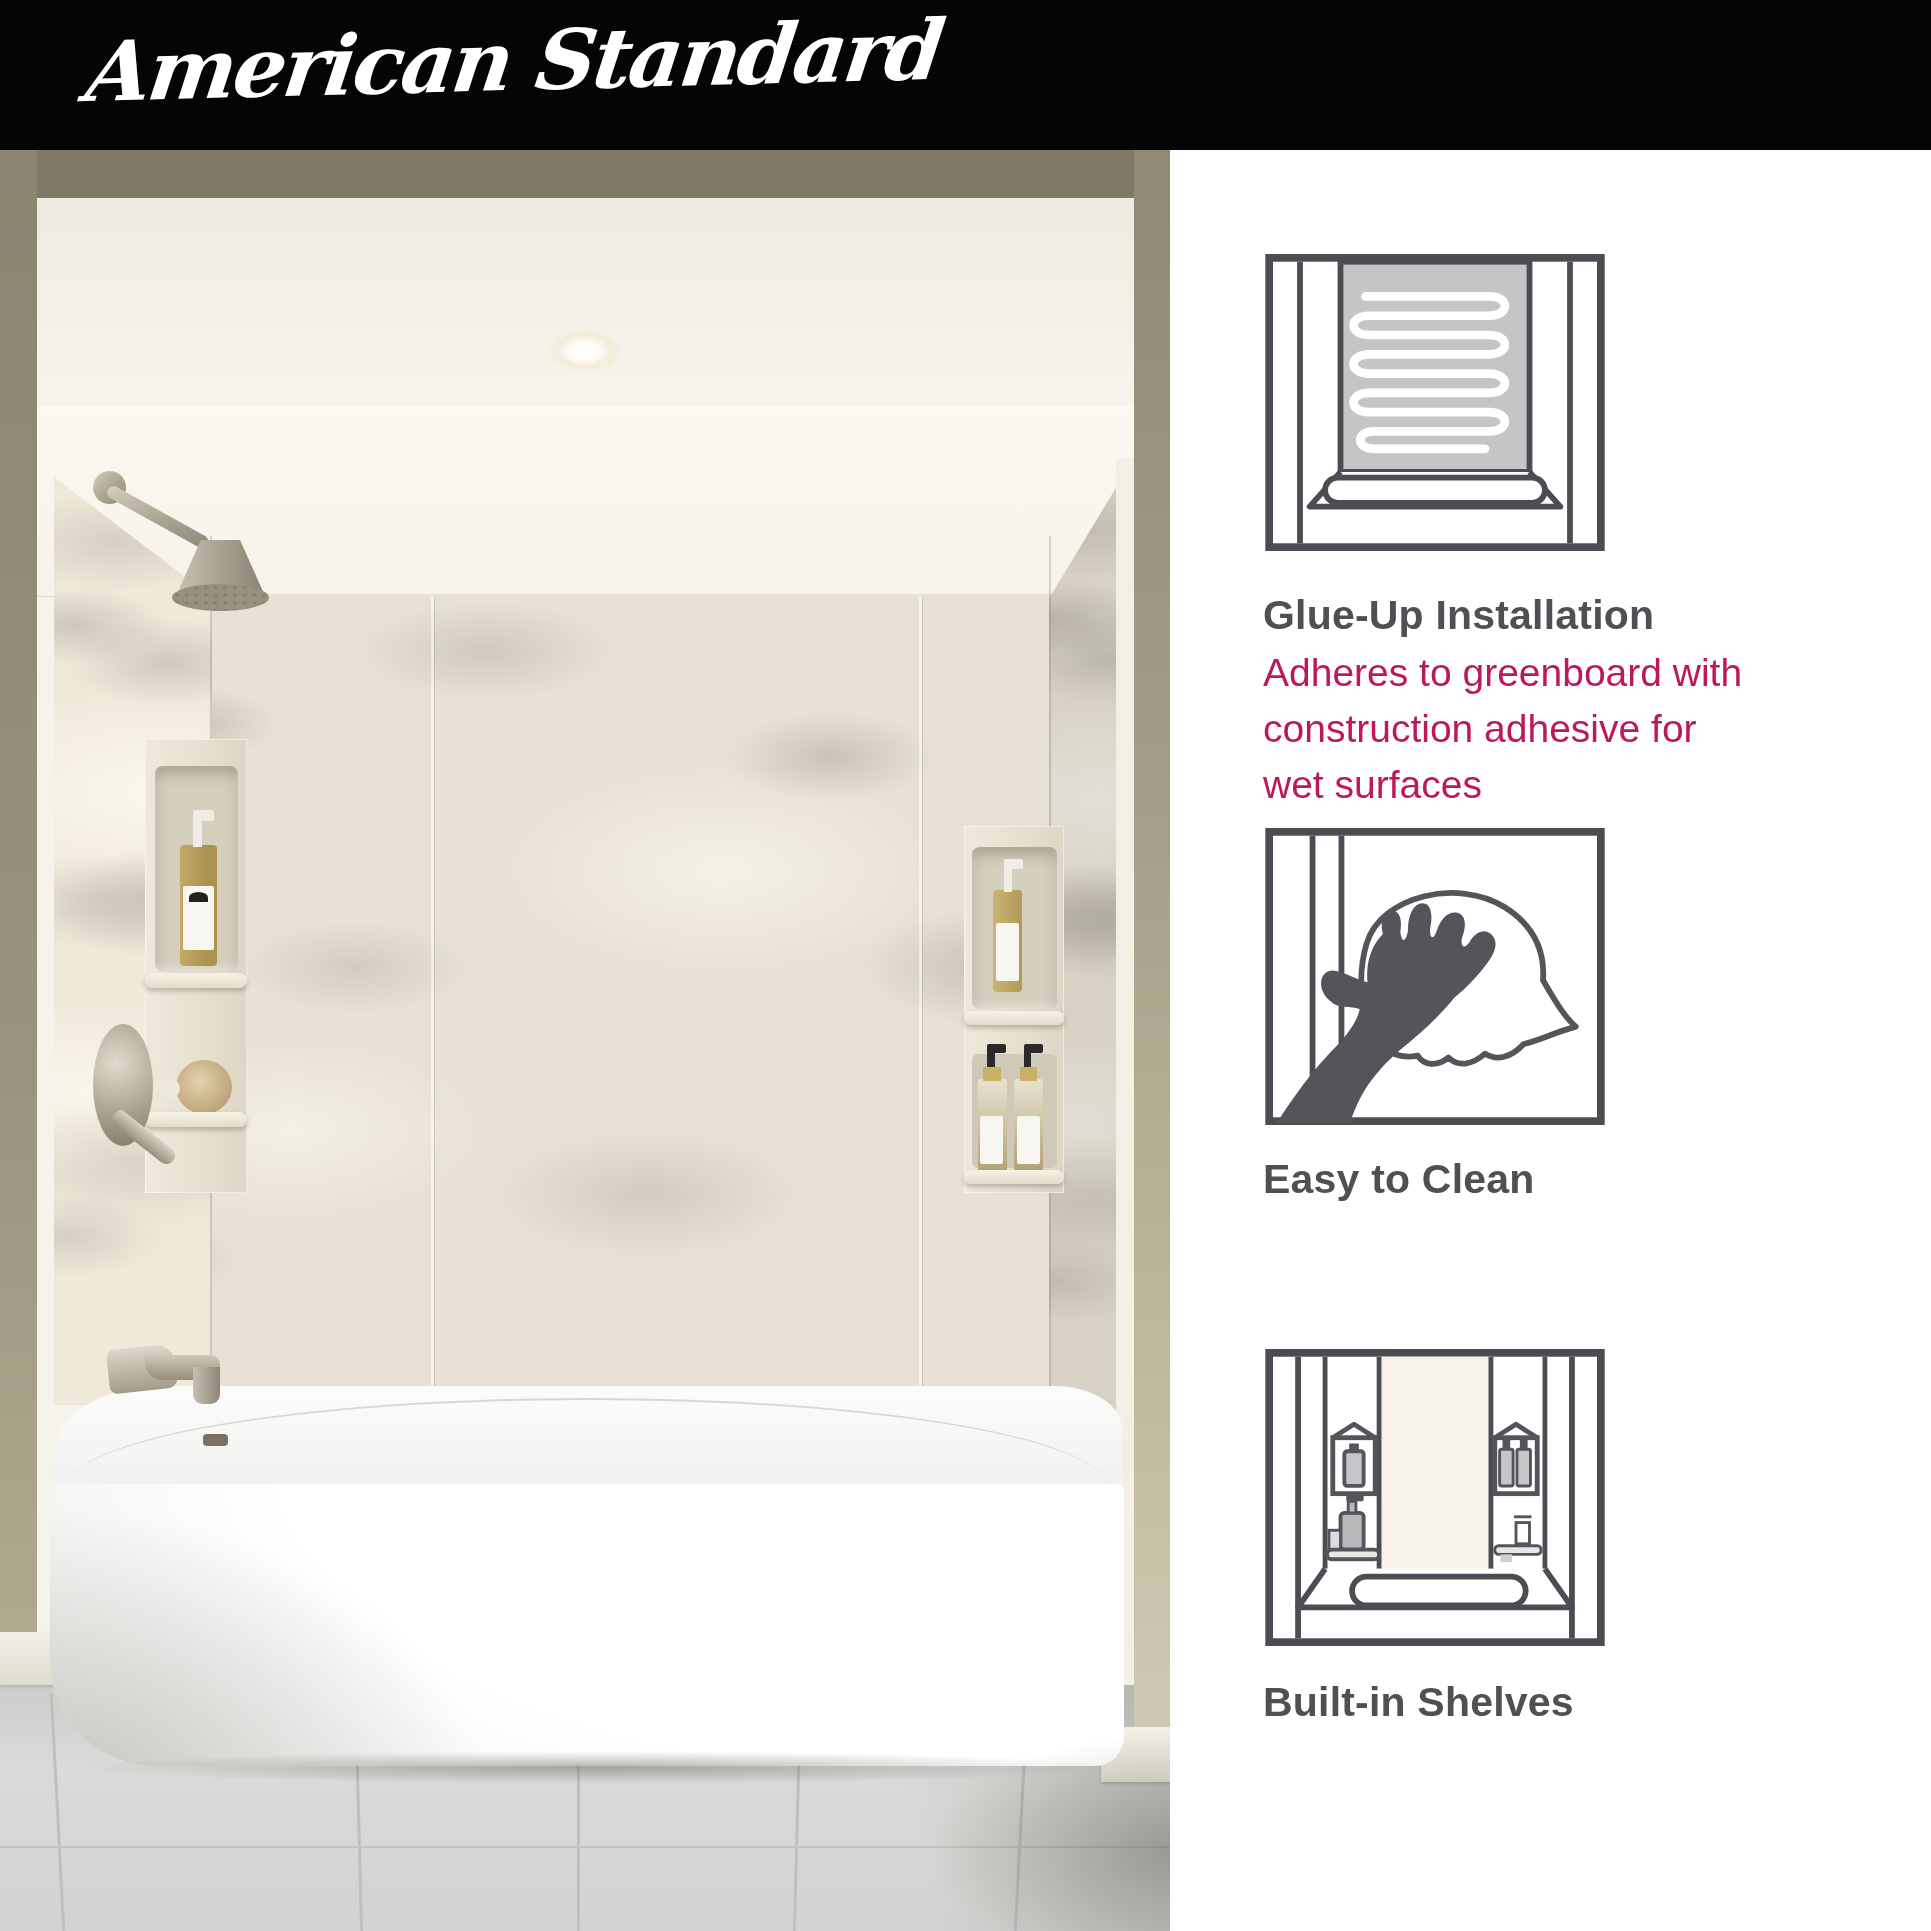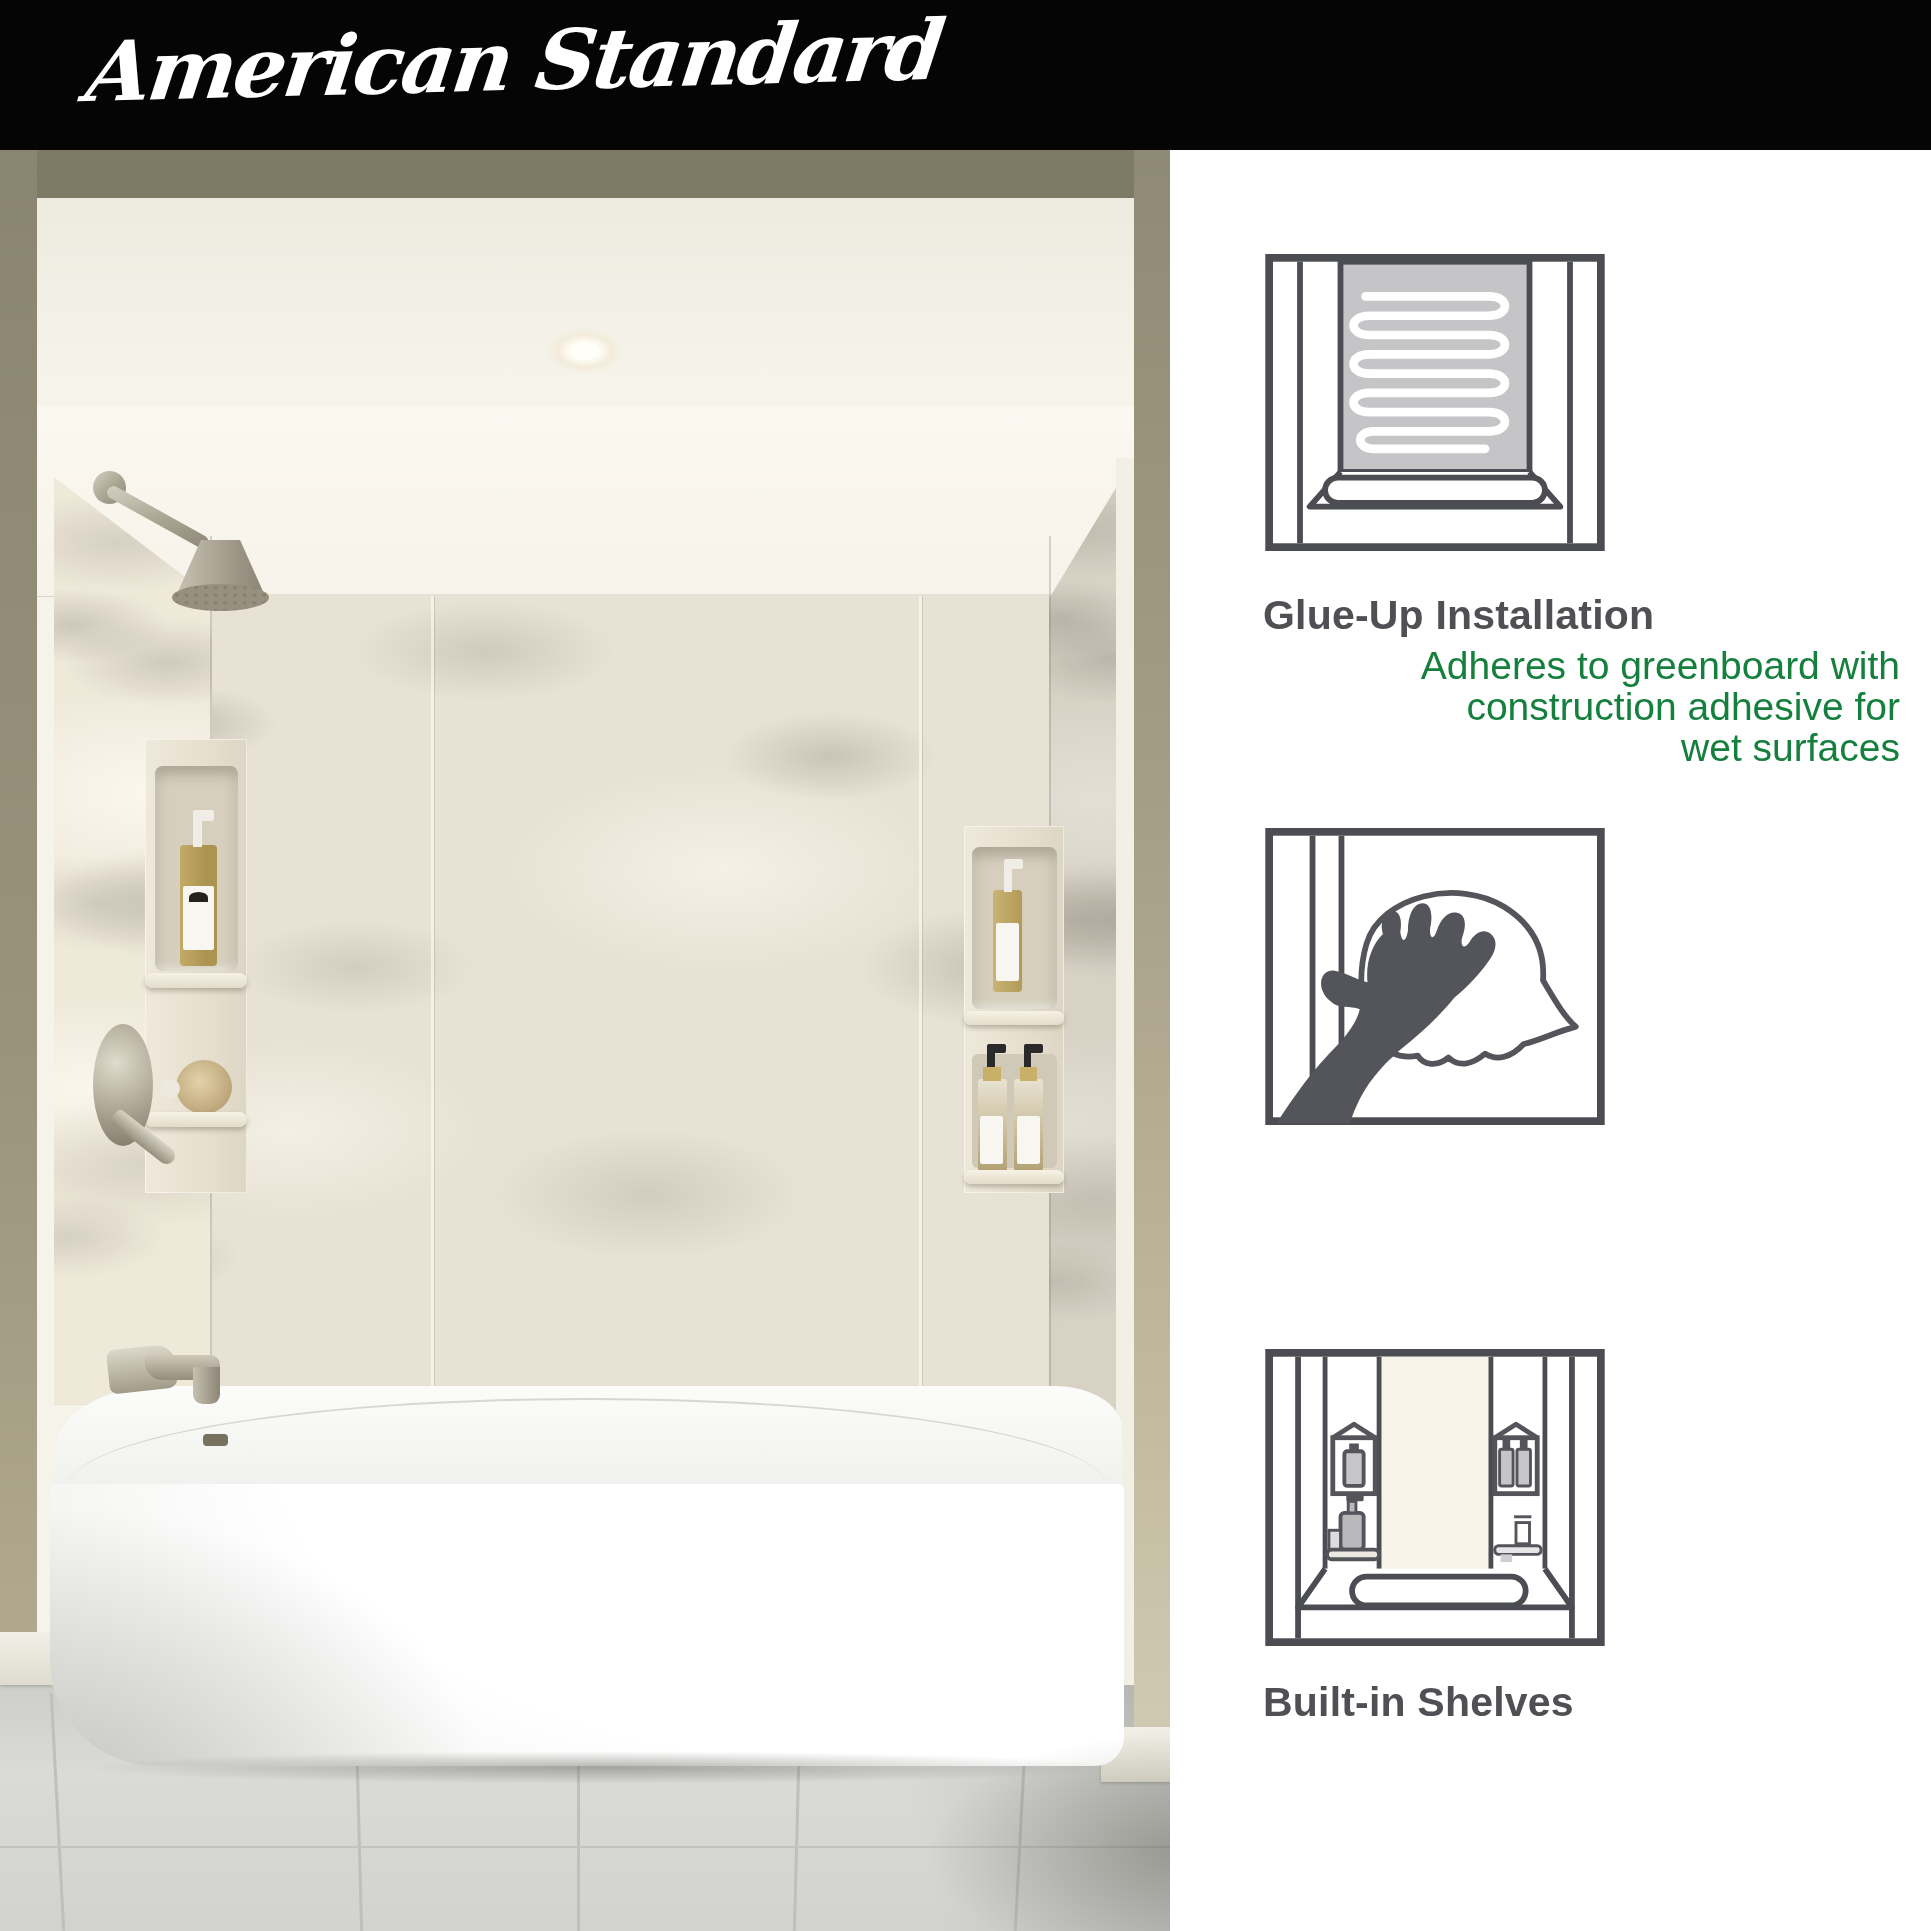--- a/index.html
+++ b/index.html
@@ -104,21 +104,21 @@
      background:radial-gradient(ellipse,rgba(110,110,105,.5),transparent 70%);}
   .corner-shadow{left:927px;top:1583px;width:243px;height:198px;
      background:radial-gradient(ellipse at 100% 60%,rgba(60,60,48,.28),transparent 70%);}
 
   
   .panel{position:absolute;left:1170px;top:150px;width:761px;height:1781px;background:#ffffff;}
   .icon-box{position:absolute;left:95px;width:340px;height:297px;margin:0;}
   .icon-box svg{display:block;width:100%;height:100%;}
   .feature-text{position:absolute;left:93px;width:637px;}
   .feature-text h3{margin:0;font-size:41px;line-height:48px;font-weight:700;color:#4e5054;letter-spacing:0.2px;}
-  .feature-text p{margin:5.8px 0 0 0;font-size:39px;line-height:41px;color:#15803d;white-space:pre-line;text-align:right;}
+  .feature-text p{margin:5.8px 0 0 0;font-size:39px;line-height:56px;color:#be185d;white-space:pre-line;}
 </style>
 </head>
 <body>
 
 <div class="page">
 
   <header class="brand-bar">
     <span class="brand-script">American Standard</span>
   </header>
 
@@ -246,20 +246,21 @@
                  C52,168 56,146 72,148 C84,150 96,158 106,160 C104,140 110,122 122,110
                  C118,96 124,86 132,86 C140,86 142,96 140,108 C142,120 146,118 148,106
                  C148,90 154,78 163,78 C172,78 174,90 171,104 C170,116 175,116 178,106
                  C182,94 190,86 199,88 C208,90 209,101 204,114 C202,124 207,126 212,118
                  C218,108 227,104 234,110 C241,116 240,126 233,136 C222,152 208,166 196,176
                  C180,196 160,214 140,230 C120,248 100,268 88,306 Z" fill="#54555b"></path>
       </svg>
     </figure>
 
     <div class="feature-text" style="top:1005px;">
+      <h3>Easy to Clean</h3>
     </div>
 
     <figure class="icon-box" style="top:1199px;">
       <svg viewBox="0 0 352 308" xmlns="http://www.w3.org/2000/svg">
         <rect x="4" y="4" width="344" height="300" fill="#ffffff" stroke="#4b4d53" stroke-width="8"></rect>
         <line x1="34" y1="8" x2="34" y2="300" stroke="#4b4d53" stroke-width="6"></line>
         <line x1="318" y1="8" x2="318" y2="300" stroke="#4b4d53" stroke-width="6"></line>
         <rect x="118" y="8" width="116" height="220" fill="#f7f3e9"></rect>
         <line x1="62" y1="8" x2="62" y2="228" stroke="#4b4d53" stroke-width="5"></line>
         <line x1="118" y1="8" x2="118" y2="228" stroke="#4b4d53" stroke-width="5"></line>

